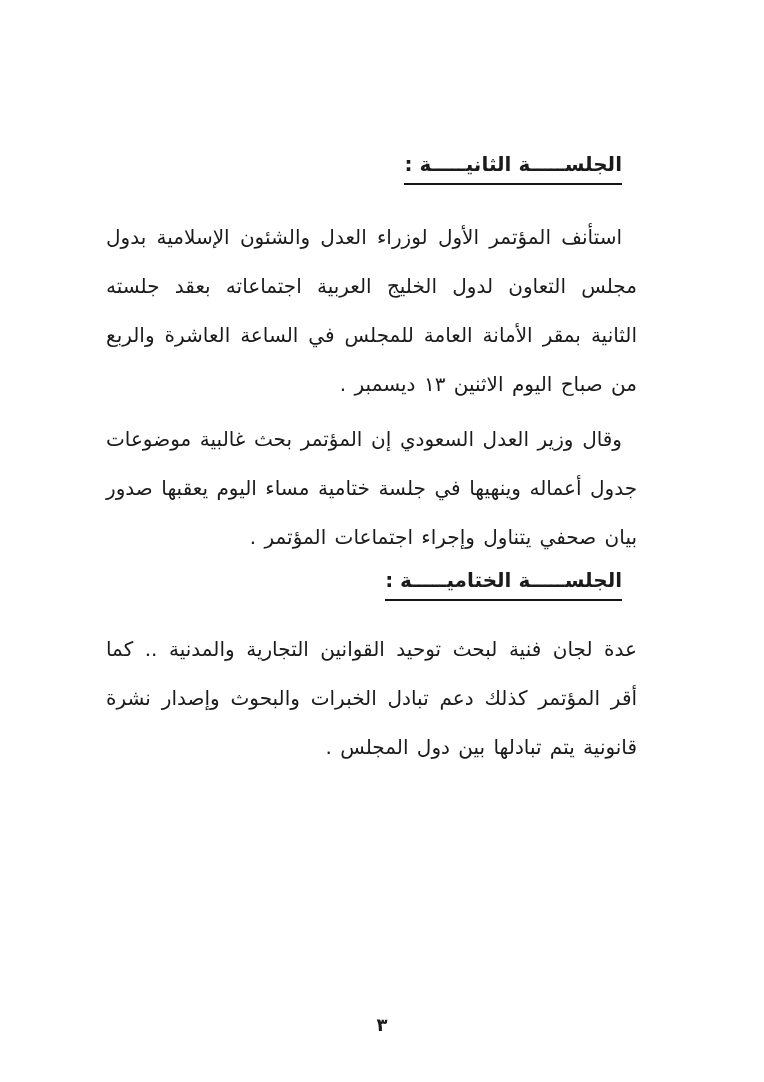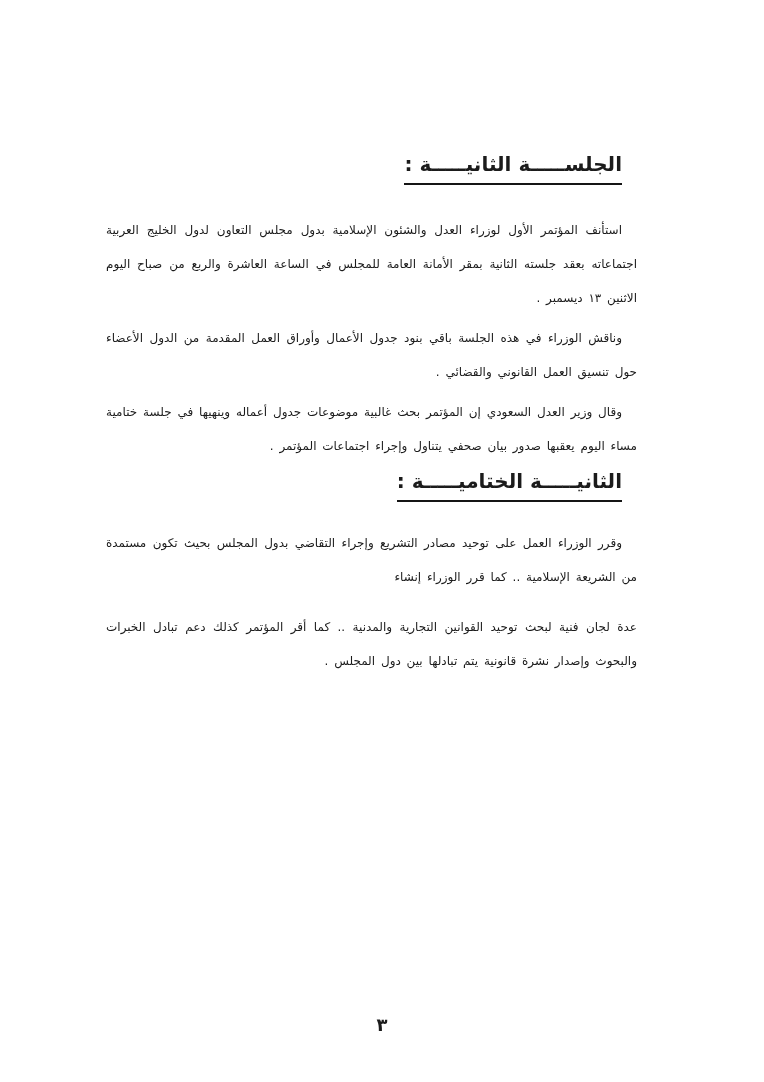--- a/index.html
+++ b/index.html
@@ -41,22 +41,22 @@
     font-size: 20px;
     font-weight: bold;
     line-height: 24px;
     padding-bottom: 7px;
     border-bottom: 2.5px solid #151515;
     letter-spacing: 0.5px;
     white-space: nowrap;
   }
   .para {
     margin: 0 0 6px 0;
-    font-size: 12px;
-    line-height: 34px;
+    font-size: 20px;
+    line-height: 49px;
     text-align: justify;
     word-spacing: 2px;
   }
   .para.indent {
     text-indent: 15px;
   }
   .para.gap-after {
     margin-bottom: 16px;
   }
   .para.continuation {
@@ -79,30 +79,28 @@
 <div class="page">
 
   <div class="content">
 
     <div class="heading-row">
       <span class="sec-heading">الجلســـــة الثانيـــــة :</span>
     </div>
 
     <p class="para indent">استأنف المؤتمر الأول لوزراء العدل والشئون الإسلامية بدول مجلس التعاون لدول الخليج العربية اجتماعاته بعقد جلسته الثانية بمقر الأمانة العامة للمجلس في الساعة العاشرة والربع من صباح اليوم الاثنين ١٣ ديسمبر .</p>
 
-    <p class="para indent">وناقش الوزراء في هذه الجلسة باقي بنود جدول الأعمال وأوراق العمل المقدمة من الدول الأعضاء حول تنسيق العمل القانوني والقضائي .</p>
 
     <p class="para indent">وقال وزير العدل السعودي إن المؤتمر بحث غالبية موضوعات جدول أعماله وينهيها في جلسة ختامية مساء اليوم يعقبها صدور بيان صحفي يتناول وإجراء اجتماعات المؤتمر .</p>
 
     <div class="heading-row second">
-      <span class="sec-heading">الثانيـــــة الختاميـــــة :</span>
+      <span class="sec-heading">الجلســـــة الختاميـــــة :</span>
     </div>
 
 
-    <p class="para indent gap-after">وقرر الوزراء العمل على توحيد مصادر التشريع وإجراء التقاضي بدول المجلس بحيث تكون مستمدة من الشريعة الإسلامية .. كما قرر الوزراء إنشاء</p>
 
     <p class="para continuation">عدة لجان فنية لبحث توحيد القوانين التجارية والمدنية .. كما أقر المؤتمر كذلك دعم تبادل الخبرات والبحوث وإصدار نشرة قانونية يتم تبادلها بين دول المجلس .</p>
 
   </div>
 
   <div class="page-number">٣</div>
 
 </div>
 
 </body></html>

